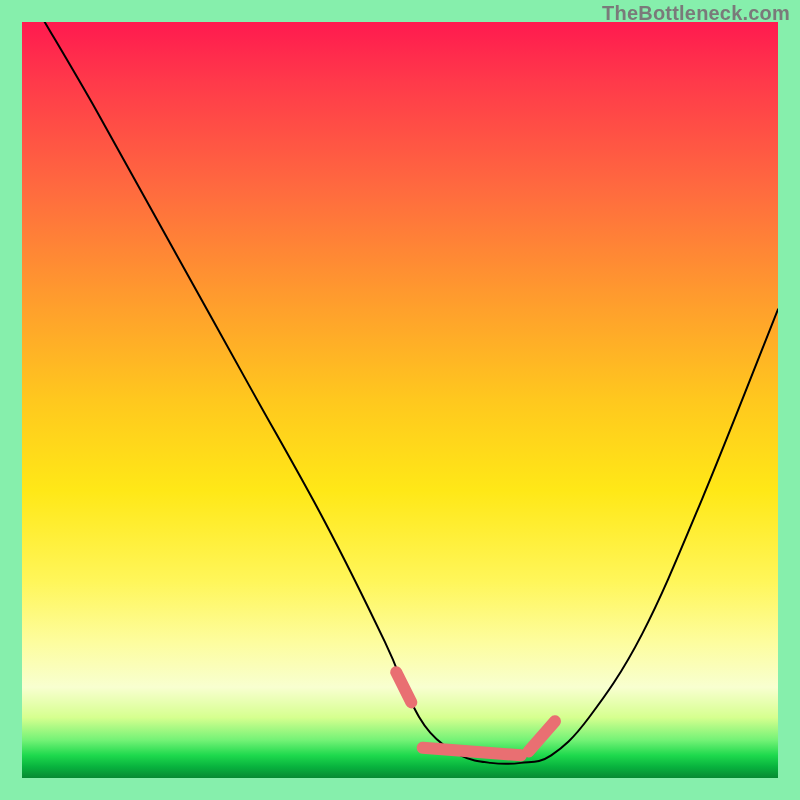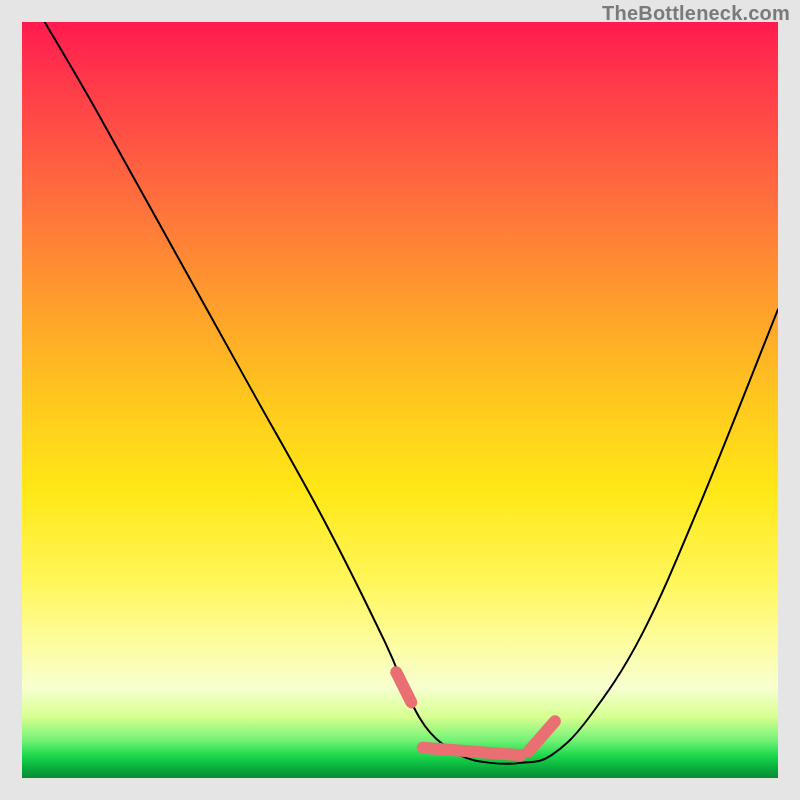--- a/index.html
+++ b/index.html
@@ -10,21 +10,21 @@
     background: #000;
     overflow: hidden;
     font-family: Arial, Helvetica, sans-serif;
   }
   .frame {
     position: absolute;
     left: 0;
     top: 0;
     width: 800px;
     height: 800px;
-    background: #e5e5e5;
+    background: #86efac;
   }
   .plot-area {
     position: absolute;
     left: 22px;
     top: 22px;
     width: 756px;
     height: 756px;
     overflow: hidden;
   }
   .gradient {

